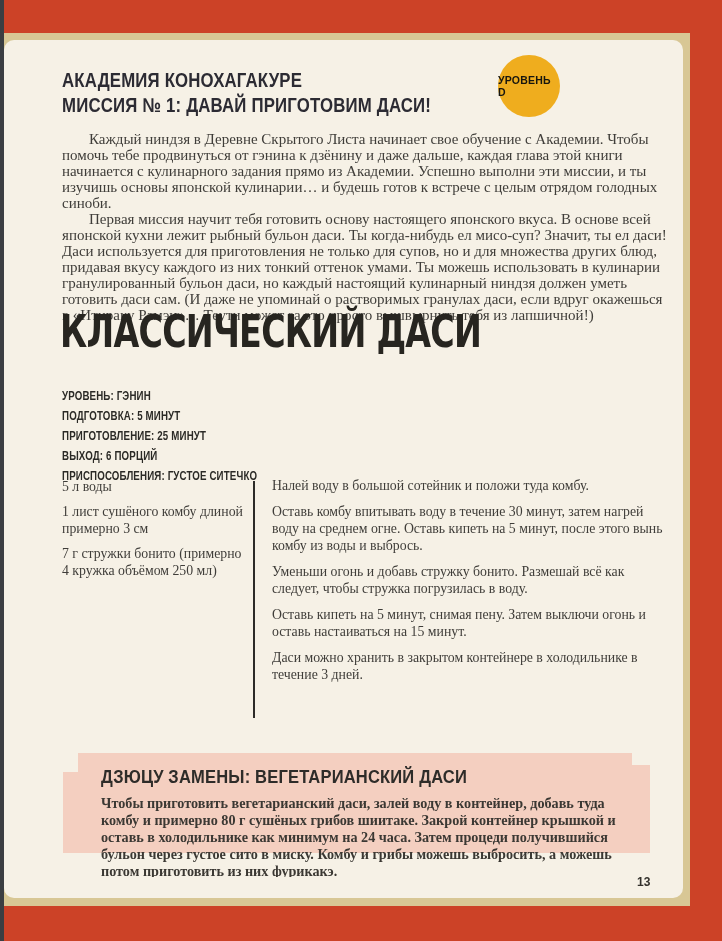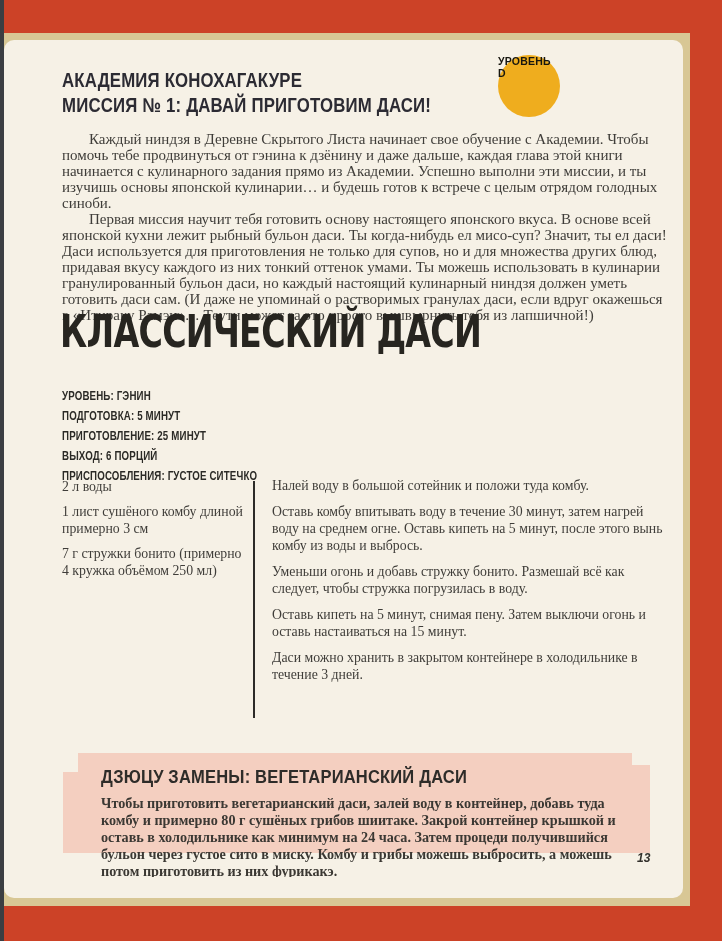--- a/index.html
+++ b/index.html
@@ -6,21 +6,21 @@
   .viewer{position:relative;width:722px;height:941px;background:var(--frame_red,#cc4227);overflow:hidden;
           font-family:"Liberation Sans",sans-serif;}
   .edge-strip{position:absolute;left:0;top:0;width:4px;height:941px;background:var(--viewer_edge,#3b3e42);z-index:5;}
   .page-border{position:absolute;left:4px;top:33px;right:32px;bottom:35px;background:var(--border_tan,#d8c795);
                padding:7px 7px 8px 0;box-sizing:border-box;}
   .page{position:relative;width:100%;height:100%;background:var(--page_cream,#f6f1e6);overflow:hidden;border-radius:10px;}
 
   .mission-header{position:absolute;left:58px;top:28px;font-size:20px;line-height:25px;font-weight:700;
                   color:var(--heading_dark,#2c2b33);transform:scaleX(.84);transform-origin:left top;white-space:nowrap;letter-spacing:.2px;}
   .level-badge{position:absolute;left:494px;top:15px;width:62px;height:62px;border-radius:50%;
-               background:var(--badge_yellow,#efad1e);display:flex;justify-content:center;}
+               background:var(--badge_yellow,#efad1e);display:flex;align-items:center;justify-content:center;}
   .level-badge span{font-size:10.5px;font-weight:700;color:#17160f;letter-spacing:.2px;}
 
   .intro{position:absolute;left:58px;top:91px;width:606px;
          font-family:"Liberation Serif",serif;font-size:15px;line-height:16px;color:var(--body_ink,#3f3d39);}
   .intro p{margin:0;text-indent:27px;}
 
   .recipe-title{position:absolute;left:56px;top:268px;margin:0;font-family:"DejaVu Sans",sans-serif;
                 font-weight:700;font-size:45px;line-height:48px;color:#272520;transform:scaleX(.74);
                 transform-origin:left top;white-space:nowrap;letter-spacing:-1px;}
 
@@ -38,21 +38,21 @@
 
   .tip-box{position:absolute;left:59px;top:713px;width:587px;height:100px;background:var(--box_pink,#f4cfc0);
            box-sizing:border-box;padding:13px 36px 0 38px;
            clip-path:polygon(15px 0,569px 0,569px 12px,587px 12px,587px 105px,569px 105px,569px 124px,
                              15px 124px,15px 105px,0 105px,0 19px,15px 19px);}
   .tip-title{font-size:19px;line-height:22px;font-weight:700;color:#2e2c29;transform:scaleX(.87);
              transform-origin:left top;white-space:nowrap;letter-spacing:.2px;}
   .tip-body{margin:7px 14px 0 0;font-family:"Liberation Serif",serif;font-weight:700;font-size:14.2px;
             line-height:17px;color:#3b3833;width:521px;}
 
-  .page-num{position:absolute;left:633px;top:811px;font-size:12px;font-weight:700;color:#33312c;font-style:italic;}
+  .page-num{position:absolute;left:633px;top:835px;font-size:12px;font-weight:700;color:#33312c;}
 </style>
 </head>
 <body>
 
 <div class="viewer">
   <div class="edge-strip"></div>
   <div class="page-border">
     <div class="page">
 
       <div class="mission-header">
@@ -76,21 +76,21 @@
 
       <div class="meta-line">УРОВЕНЬ: ГЭНИН</div>
           <div class="meta-line">ПОДГОТОВКА: 5 МИНУТ</div>
           <div class="meta-line">ПРИГОТОВЛЕНИЕ: 25 МИНУТ</div>
           <div class="meta-line">ВЫХОД: 6 ПОРЦИЙ</div>
           <div class="meta-line">ПРИСПОСОБЛЕНИЯ: ГУСТОЕ СИТЕЧКО</div>
         </div>
 
       <div class="ingredients">
 
-      <p>2 л воды</p>
+      <p>5 л воды</p>
           <p>1 лист сушёного комбу длиной примерно 3 см</p>
           <p>7 г стружки бонито (примерно 4 кружка объёмом 250 мл)</p>
         </div>
 
       <div class="col-divider"></div>
 
       <div class="steps">
 
       <p>Налей воду в большой сотейник и положи туда комбу.</p>
           <p>Оставь комбу впитывать воду в течение 30 минут, затем нагрей воду на среднем огне. Оставь кипеть на 5 минут, после этого вынь комбу из воды и выбрось.</p>

